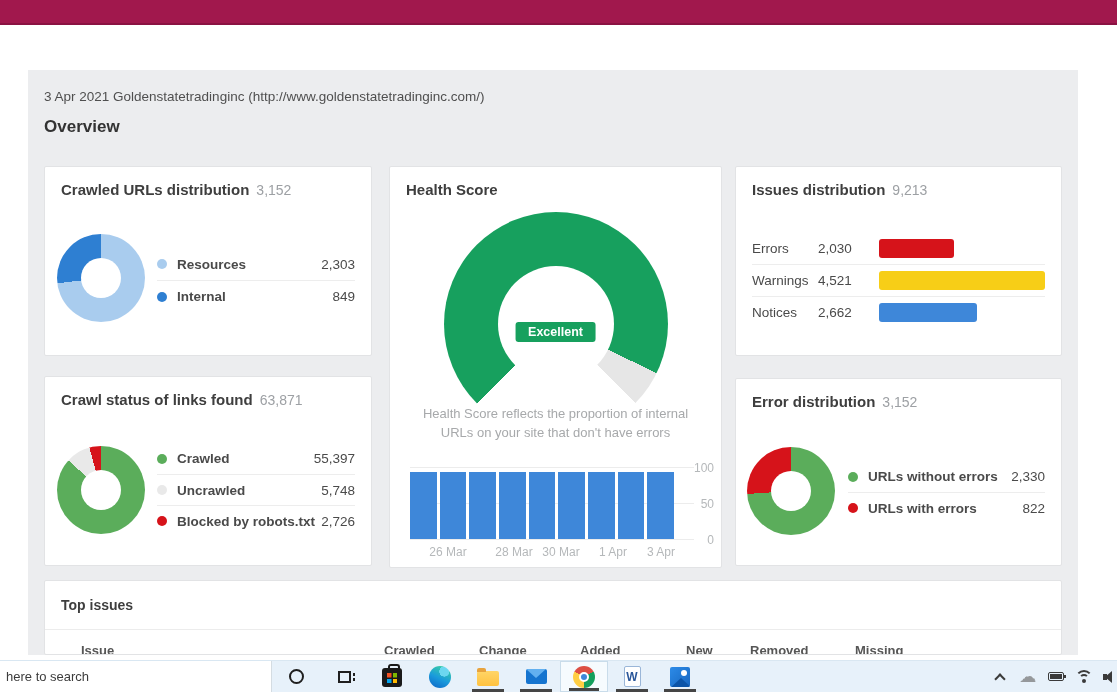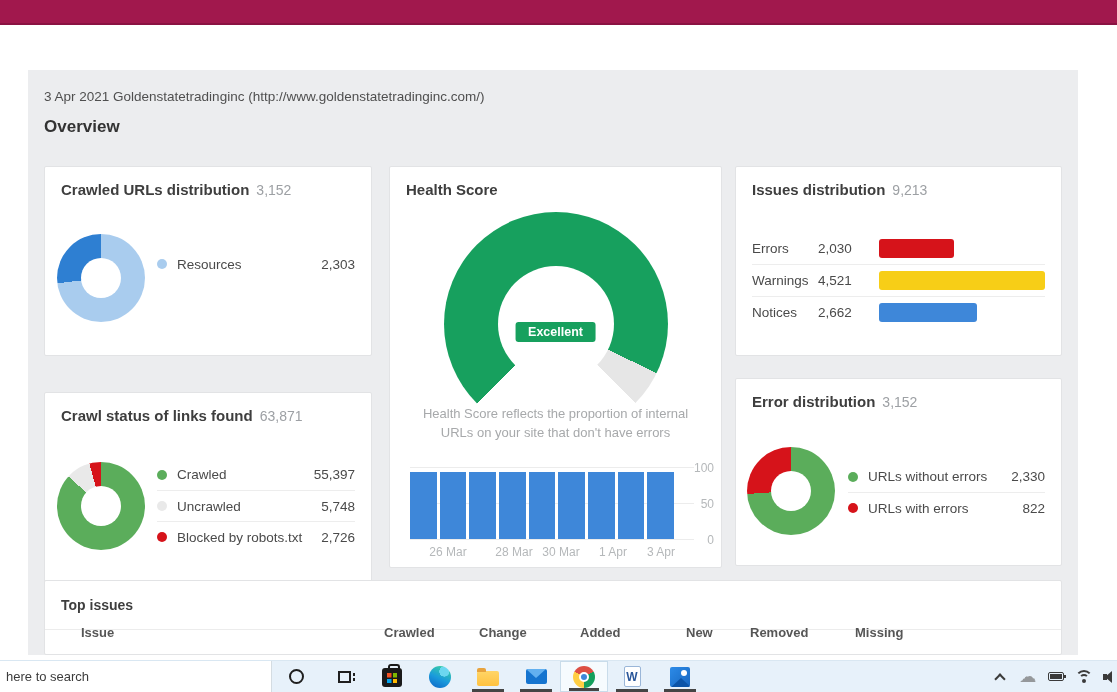--- a/index.html
+++ b/index.html
@@ -14,33 +14,33 @@
   .header-line { position:absolute; left:16px; top:19px; font-size:13.5px; color:#4F4F4F; }
   .section-title { position:absolute; left:16px; top:47px; font-size:17px; font-weight:bold; color:#333; }
 
   .card { position:absolute; background:#fff; border:1px solid #E2E3E5; border-radius:2px; overflow:hidden; }
   .card-title { position:absolute; left:16px; top:14px; font-size:15px; font-weight:bold; color:#3E3E3E; white-space:nowrap; }
   .card-total { font-weight:normal; color:#9DA0A4; font-size:14px; margin-left:7px; }
 
   .card-crawled       { left:16px;  top:96px;  width:328px; height:190px; }
   .card-health        { left:361px; top:96px;  width:333px; height:402px; }
   .card-issues        { left:707px; top:96px;  width:327px; height:190px; }
-  .card-crawl-status  { left:16px;  top:322px; width:328px; height:190px; }
+  .card-crawl-status  { left:16px;  top:306px; width:328px; height:190px; }
   .card-error         { left:707px; top:308px; width:327px; height:188px; }
   .card-top-issues    { left:16px;  top:510px; width:1018px; height:75px; }
 
   .donut { position:absolute; width:88px; height:88px; border-radius:50%; }
   .donut::after { content:""; position:absolute; inset:24px; background:#fff; border-radius:50%; }
 
   .legend { position:absolute; left:112px; right:16px; }
   .legend-row { display:flex; align-items:center; height:32px; font-size:13.5px; color:#4A4A4A; }
   .legend-row + .legend-row { border-top:1px solid #EDEDED; }
   .legend-row.h31 { height:31px; }
   .dot { width:10px; height:10px; border-radius:50%; margin-right:10px; flex:none; }
-  .legend-label { flex:1; white-space:nowrap; }
+  .legend-label { flex:1; white-space:nowrap;font-weight:bold; }
   .legend-value { white-space:nowrap; }
 
   
   .issues-rows { position:absolute; left:16px; right:16px; top:65px; }
   .issue-row { display:flex; align-items:center; height:32px; font-size:13.5px; color:#4A4A4A; }
   .issue-row + .issue-row { border-top:1px solid #EDEDED; }
   .issue-label { width:66px; }
   .issue-value { width:61px; text-align:left; }
   .issue-track { flex:1; height:19px; }
   .issue-bar-fill { height:19px; border-radius:3px; }
@@ -52,21 +52,21 @@
   .gauge-badge { position:absolute; left:50%; top:155px; transform:translateX(-50%); color:#fff; font-size:12.5px; font-weight:bold; padding:3px 13px; border-radius:3px; z-index:2; white-space:nowrap; }
   .health-desc { position:absolute; left:16px; right:16px; top:237px; text-align:center; font-size:13px; line-height:19px; color:#A7A9AB; }
   .gridline { position:absolute; left:20px; width:284px; border-top:1px solid #ECECEC; }
   .health-chart { position:absolute; left:20px; top:300px; width:264px; height:72px; display:flex; align-items:flex-end; gap:3px; z-index:1; }
   .hbar { flex:1; }
   .ytick { position:absolute; left:294px; width:30px; text-align:right; font-size:12px; color:#B5B8BA; }
   .xtick { position:absolute; top:378px; transform:translateX(-50%); font-size:12px; color:#B5B8BA; white-space:nowrap; }
 
   
   .ti-divider { position:absolute; left:0; right:0; top:48px; border-top:1px solid #ECECEC; }
-  .ti-col { position:absolute; top:44px; font-size:13px; font-weight:bold; color:#565656; white-space:nowrap;padding-left:20px; }
+  .ti-col { position:absolute; top:62px; font-size:13px; font-weight:bold; color:#565656; white-space:nowrap;padding-left:20px; }
 
   
   .taskbar { position:absolute; left:0; top:660px; width:1117px; height:32px; background:#E7F1FA; border-top:1px solid #D9E7F2; }
   .tb-search { position:absolute; left:0; top:0; width:272px; height:32px; background:#fff; border-right:1px solid #D4DCE2; font-size:13px; color:#3C3C3C; line-height:31px; padding-left:6px; cursor:text; }
   .tb-icons { position:absolute; left:272px; top:0; height:31px; display:flex; }
   .tb-cell { width:48px; height:31px; display:flex; align-items:center; justify-content:center; position:relative; }
   .tb-cell.active { background:#F6FBFE; border:1px solid #C9DCEA; }
   .tb-cell.running::after { content:""; position:absolute; left:8px; right:8px; bottom:0; height:3px; background:#454545; }
 
   .ico-cortana { width:15px; height:15px; border:2px solid #1F1F1F; border-radius:50%; }
@@ -126,20 +126,25 @@
       <div class="card-title">
         <span>Crawled URLs distribution</span><span class="card-total">3,152</span>
       </div>
       <div class="donut" style="left: 12px; top: 67px; background: conic-gradient(rgb(169, 204, 238) 0deg, rgb(169, 204, 238) 263.033deg, rgb(46, 127, 210) 263.033deg, rgb(46, 127, 210) 360deg);"></div>
       <div class="legend" style="top:81px;">
         <div class="legend-row">
           <span class="dot" style="background: rgb(169, 204, 238);"></span>
           <span class="legend-label">Resources</span>
           <span class="legend-value">2,303</span>
         </div>
+        <div class="legend-row">
+          <span class="dot" style="background: rgb(46, 127, 210);"></span>
+          <span class="legend-label">Internal</span>
+          <span class="legend-value">849</span>
+        </div>
       </div>
     </div>
 
     <div class="card card-health">
       <div class="card-title">
         <span>Health Score</span>
       </div>
       <div class="gauge" style="background: conic-gradient(from 225deg, rgb(23, 160, 94) 0deg, rgb(23, 160, 94) 251.1deg, rgb(230, 230, 230) 251.1deg, rgb(230, 230, 230) 270deg, rgba(0, 0, 0, 0) 270deg, rgba(0, 0, 0, 0) 360deg);"></div>
       <div class="gauge-badge" style="background: rgb(23, 160, 94);">Excellent</div>
       <div class="health-desc">Health Score reflects the proportion of internal URLs on your site that don't have errors</div>

